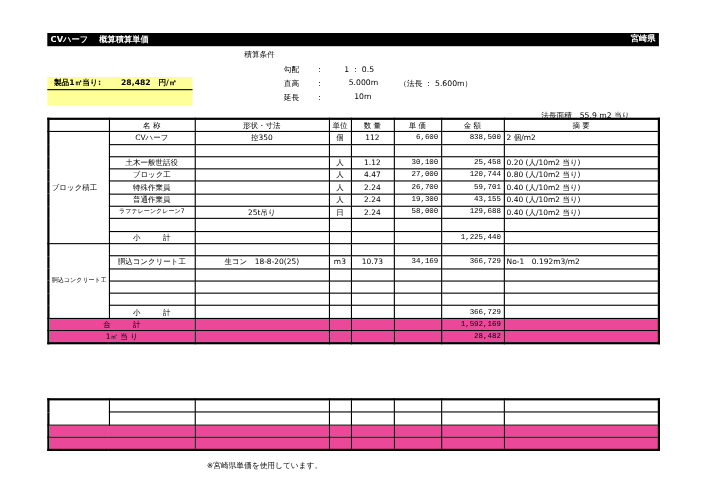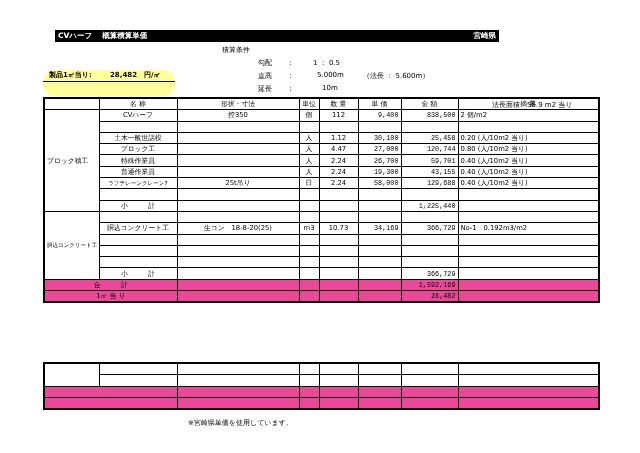--- a/index.html
+++ b/index.html
@@ -1,24 +1,24 @@
 <!DOCTYPE html>
 <html><head>
 <meta charset="utf-8">
 <style>
   html, body { margin:0; padding:0; background:#fff; }
   body { width:640px; height:453px; position:relative; overflow:hidden;
          font-family:"DejaVu Sans", sans-serif; color:#000; font-size:7px; }
-  .titlebar { position:absolute; left:55px; top:30px; width:444px; height:12px; background:#000;
+  .titlebar { position:absolute; left:43px; top:30px; width:556px; height:12px; background:#000;
               color:#fff; font-weight:bold; font-size:7.5px; line-height:12px; }
   .titlebar .l { position:absolute; left:3px; }
   .titlebar .r { position:absolute; right:3px; }
   .cond-title { position:absolute; left:222px; top:45px; font-size:7px; }
   .cond { position:absolute; font-size:7px; }
-  .unitbox { position:absolute; left:43px; top:70px; width:132px; height:26px; background:#ffff99;border-radius:11px; }
+  .unitbox { position:absolute; left:43px; top:70px; width:132px; height:26px; background:#ffff99; }
   .unitbox .top { position:absolute; left:0; top:0; width:132px; height:11px; border-bottom:1.5px solid #000;
                   font-weight:bold; font-size:7px; line-height:11px; }
   .unitbox .top span { position:absolute; }
   .area-note { position:absolute; left:492px; top:100px; font-size:7px; }
   table.grid { position:absolute; border-collapse:collapse; table-layout:fixed; font-size:6.8px; }
   table.grid td { border:1px solid #000; padding:0 2px; height:10.3px; line-height:10px; white-space:nowrap; overflow:hidden; }
   table.grid { border:2px solid #000; }
   .c { text-align:center; } .r { text-align:right;font-family:Liberation Mono, monospace; } .l { text-align:left; }
   .yel td { background:#ec4899; }
   .thick td { border-top:1.6px solid #000; }
@@ -48,21 +48,21 @@
 <div class="unitbox">
   <div class="top">
     <span style="left:6px;">製品1㎡当り:</span>
     <span style="left:67px;">28,482</span>
     <span style="left:101px;">円/㎡</span>
   </div>
 </div>
 
 <div class="area-note">法長面積　55.9 m2 当り</div>
 
-<table class="grid" style="left:43px;top:97px;width:555px;border-radius:15px;">
+<table class="grid" style="left:43px;top:107px;width:555px;border-radius:15px;">
   <colgroup>
     <col style="width:55px">
       <col style="width:78px">
       <col style="width:122px">
       <col style="width:20px">
     <col style="width:39px">
       <col style="width:43px">
       <col style="width:57px">
       <col style="width:141px">
   </colgroup>
@@ -77,21 +77,21 @@
     <td class="c">金 額</td>
     <td class="c">摘 要</td>
   </tr>
 
   <tr class="thick">
     <td rowspan="9" class="l">ブロック積工</td>
     <td class="c">CVハーフ</td>
     <td class="c">控350</td>
     <td class="c">個</td>
     <td class="c">112</td>
-    <td class="r">9,400</td>
+    <td class="r">6,600</td>
     <td class="r">838,500</td>
     <td class="l">2 個/m2</td>
   </tr>
   <tr>
     <td></td>
         <td></td>
         <td></td>
         <td></td>
         <td></td>
         <td></td>

